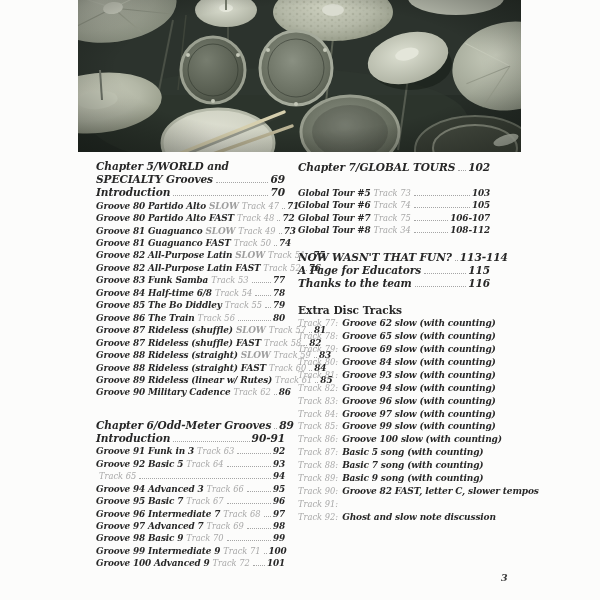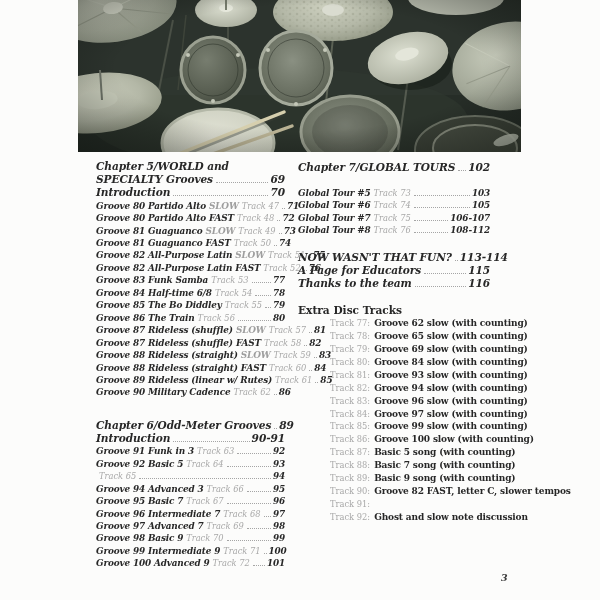--- a/index.html
+++ b/index.html
@@ -20,21 +20,21 @@
   .tempo-fast{margin-left:3px;}
   .tempo-slow:empty,.tempo-fast:empty,.trk:empty{display:none;}
   .trk{color:#a8a8a8;font-weight:normal;font-size:8.3px;margin-left:3px;letter-spacing:0;}
   .leader{flex:1 1 auto;min-width:3px;border-bottom:1.4px dotted #a5a5a5;margin:0 2px 1.5px 3px;}
   .pg{flex:0 0 auto;}
 
   .sp20{height:20px;} .sp12{height:12.5px;} .sp14{height:14.5px;} .sp13{height:13px;}
 
   .xhead{line-height:13.2px;font-size:10.6px;font-weight:bold;color:#272727;}
   .xrow{display:flex;align-items:center;white-space:nowrap;line-height:12.95px;
-        font-size:9px;color:#272727;letter-spacing:-0.15px;margin-left:32px;}
+        font-size:9px;font-style:italic;color:#272727;letter-spacing:-0.15px;}
   .xlabel{color:#a8a8a8;font-weight:normal;font-size:8.3px;margin-right:4px;letter-spacing:0;}
   .xt{font-weight:bold;}
 
   .badge{position:absolute;left:97px;top:608px;height:13px;padding:0 10px;border-radius:7px;
          background:linear-gradient(#d3d7d2,#89908a);display:inline-flex;align-items:center;
          font-family:"Liberation Sans",sans-serif;font-style:italic;font-weight:bold;
          font-size:8.4px;color:#ffffff;letter-spacing:0.4px;box-shadow:0 0 0 1px #b9beb9 inset;}
   .badge .ver{color:#c14b42;margin-left:8px;}
 
   .pageno{position:absolute;left:501px;top:572px;font-size:9.5px;font-style:italic;
@@ -424,21 +424,21 @@
 
       <div class="row">
         <span class="nm">Global Tour #7</span>
         <span class="trk">Track 75</span>
         <span class="leader"></span>
         <span class="pg">106-107</span>
       </div>
 
       <div class="row">
         <span class="nm">Global Tour #8</span>
-        <span class="trk">Track 76</span>
+        <span class="trk">Track 34</span>
         <span class="leader"></span>
         <span class="pg">108-112</span>
       </div>
 
     <div class="sp14"></div>
 
       <div class="row chap">
         <span class="nm">NOW WASN'T THAT FUN?</span>
         <span class="leader"></span>
         <span class="pg">113-114</span>

